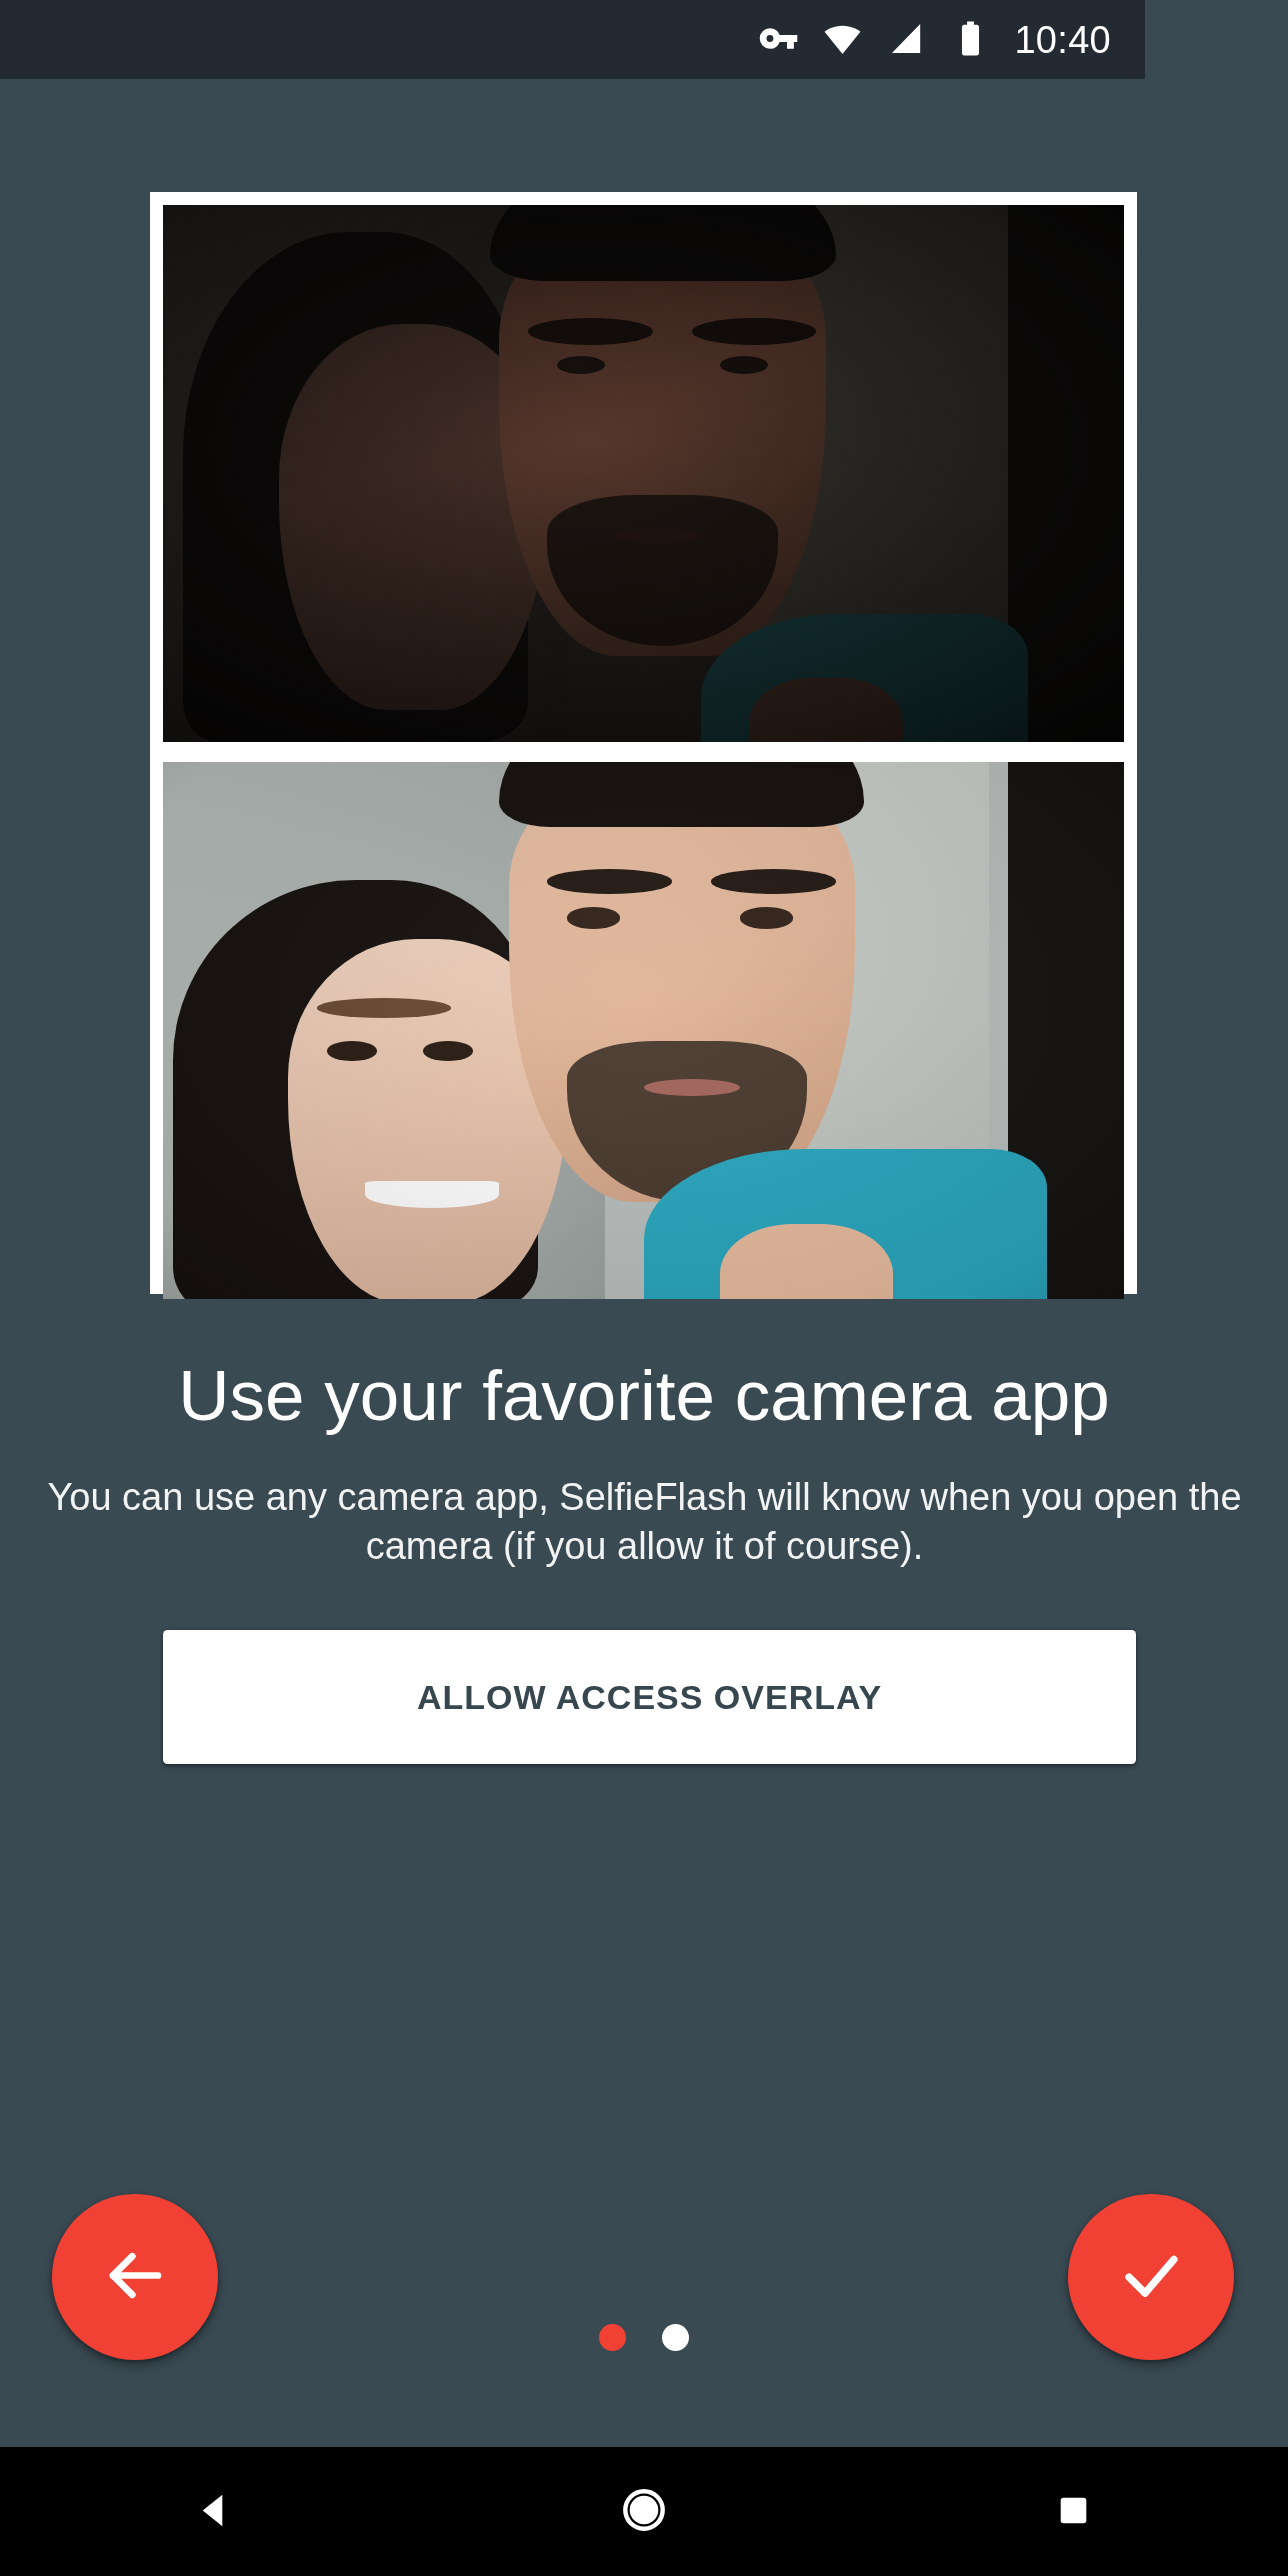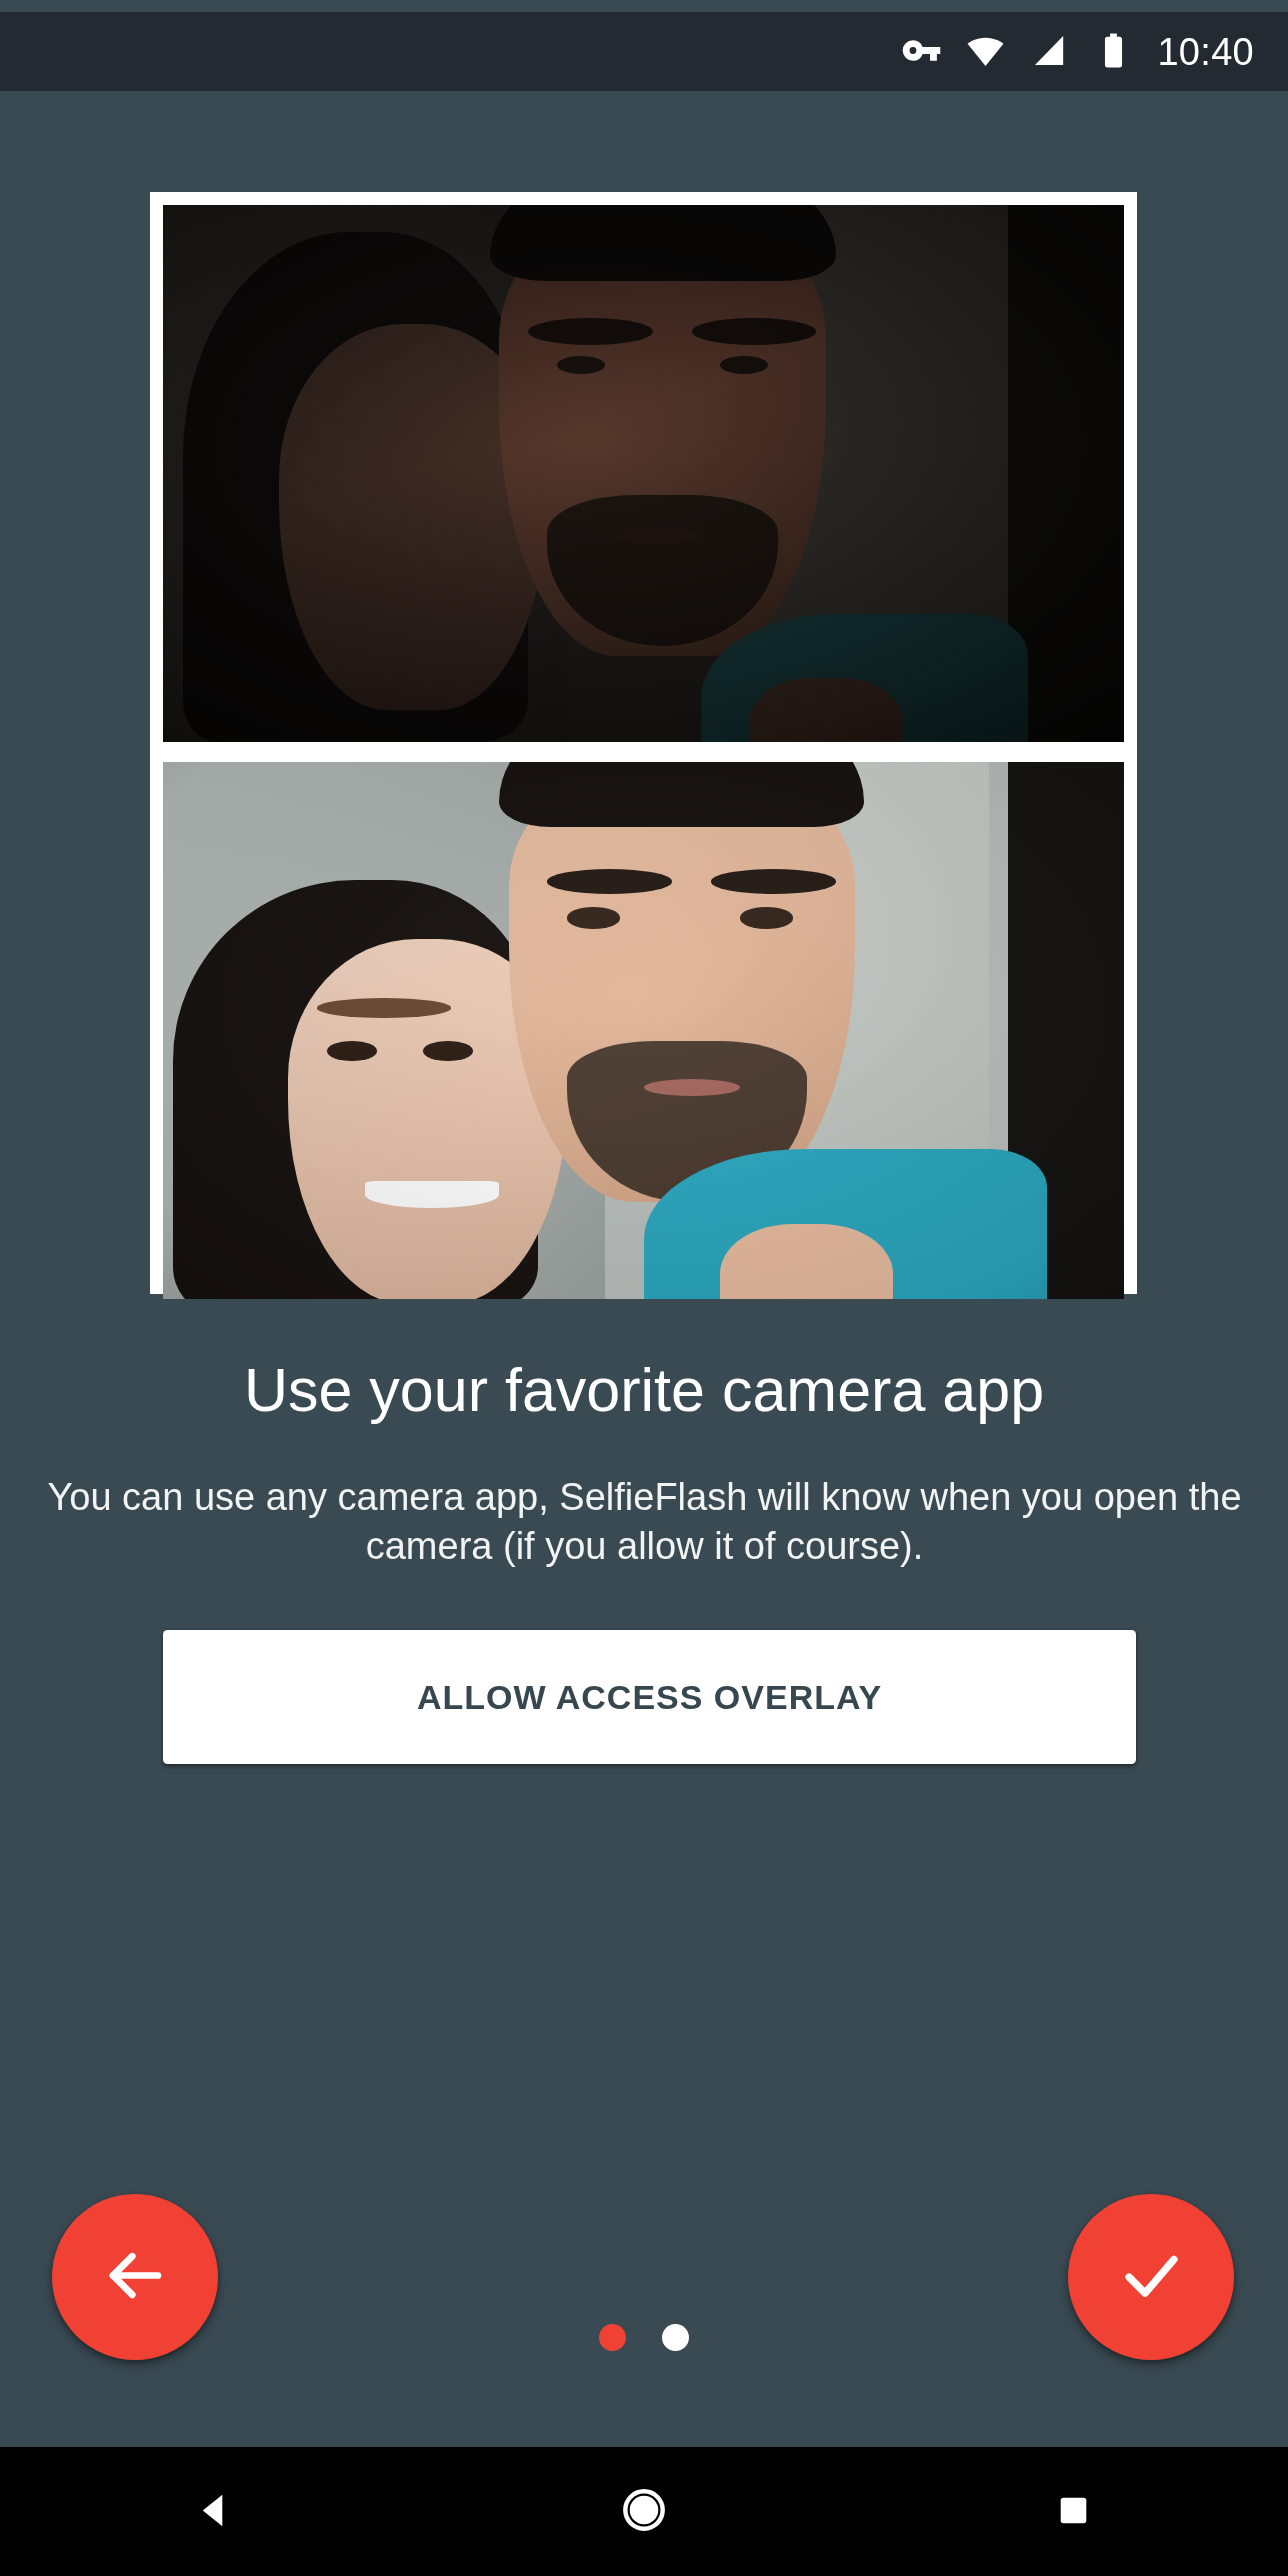--- a/index.html
+++ b/index.html
@@ -11,22 +11,22 @@
   }
   #screen {
     position:relative;
     width:1288px; height:2576px;
     background:#3A4A53;
     overflow:hidden;
   }
 
   
   #status-bar {
-    position:absolute; left:0; top:12px;
-    width:1288px; height:79px;
+    position:absolute; left:0; top:0;
+    width:1145px; height:79px;
     background:#232A31;
     display:flex; align-items:center; justify-content:flex-end;
     padding-right:34px;
   }
   .sb-icons { display:flex; align-items:center; gap:23px; }
   .sb-ico { display:block; }
   #status-clock {
     color:#FFFFFF;
     font-size:38px;
     font-weight:400;
@@ -203,21 +203,21 @@
   #photo-after .shade {
     position:absolute; inset:0;
     background:radial-gradient(ellipse at 50% 45%, rgba(255,255,255,0.04) 0%, rgba(0,0,0,0.10) 85%, rgba(0,0,0,0.20) 100%);
   }
 
   
   #headline {
     position:absolute; left:0; top:1358px; width:1288px;
     text-align:center;
     color:#FFFFFF;
-    font-size:61px;
+    font-size:71px;
     font-weight:400;
     line-height:1.08;
   }
   #subtext {
     position:absolute; left:45px; top:1460px; width:1199px;
     text-align:center;
     color:#F2F4F4;
     font-size:38px;
     font-weight:400;
     line-height:1.30;

